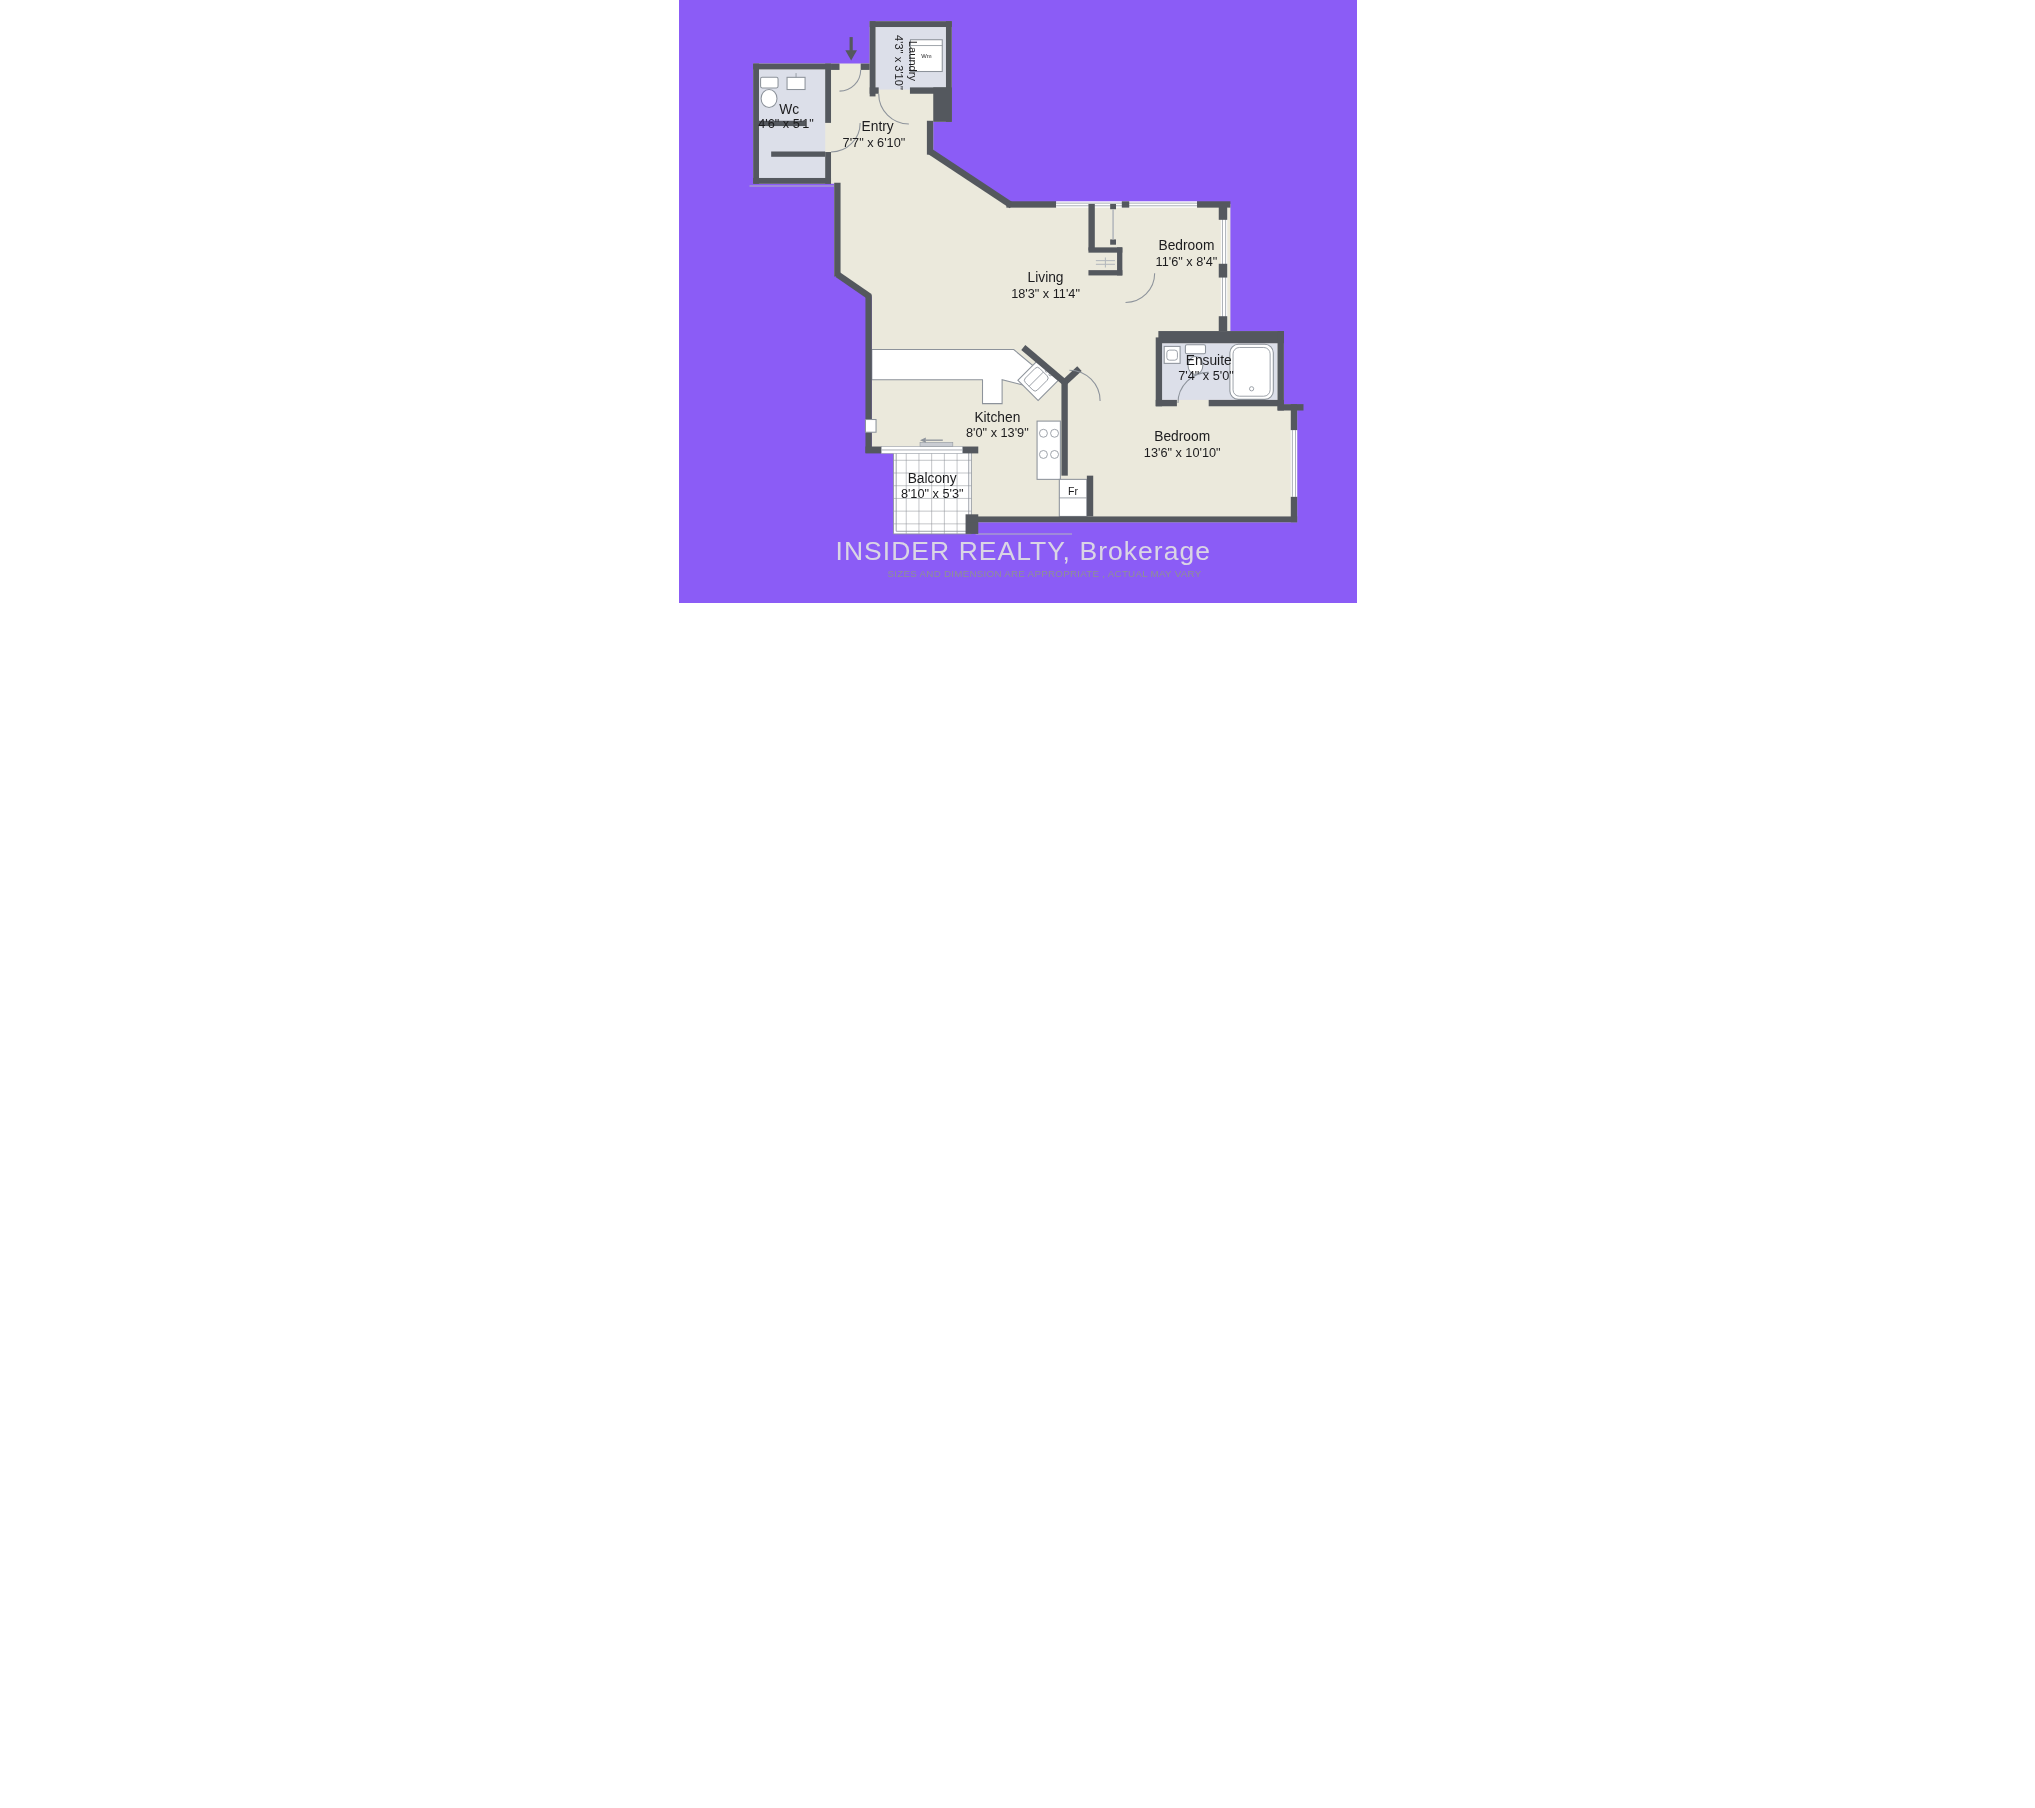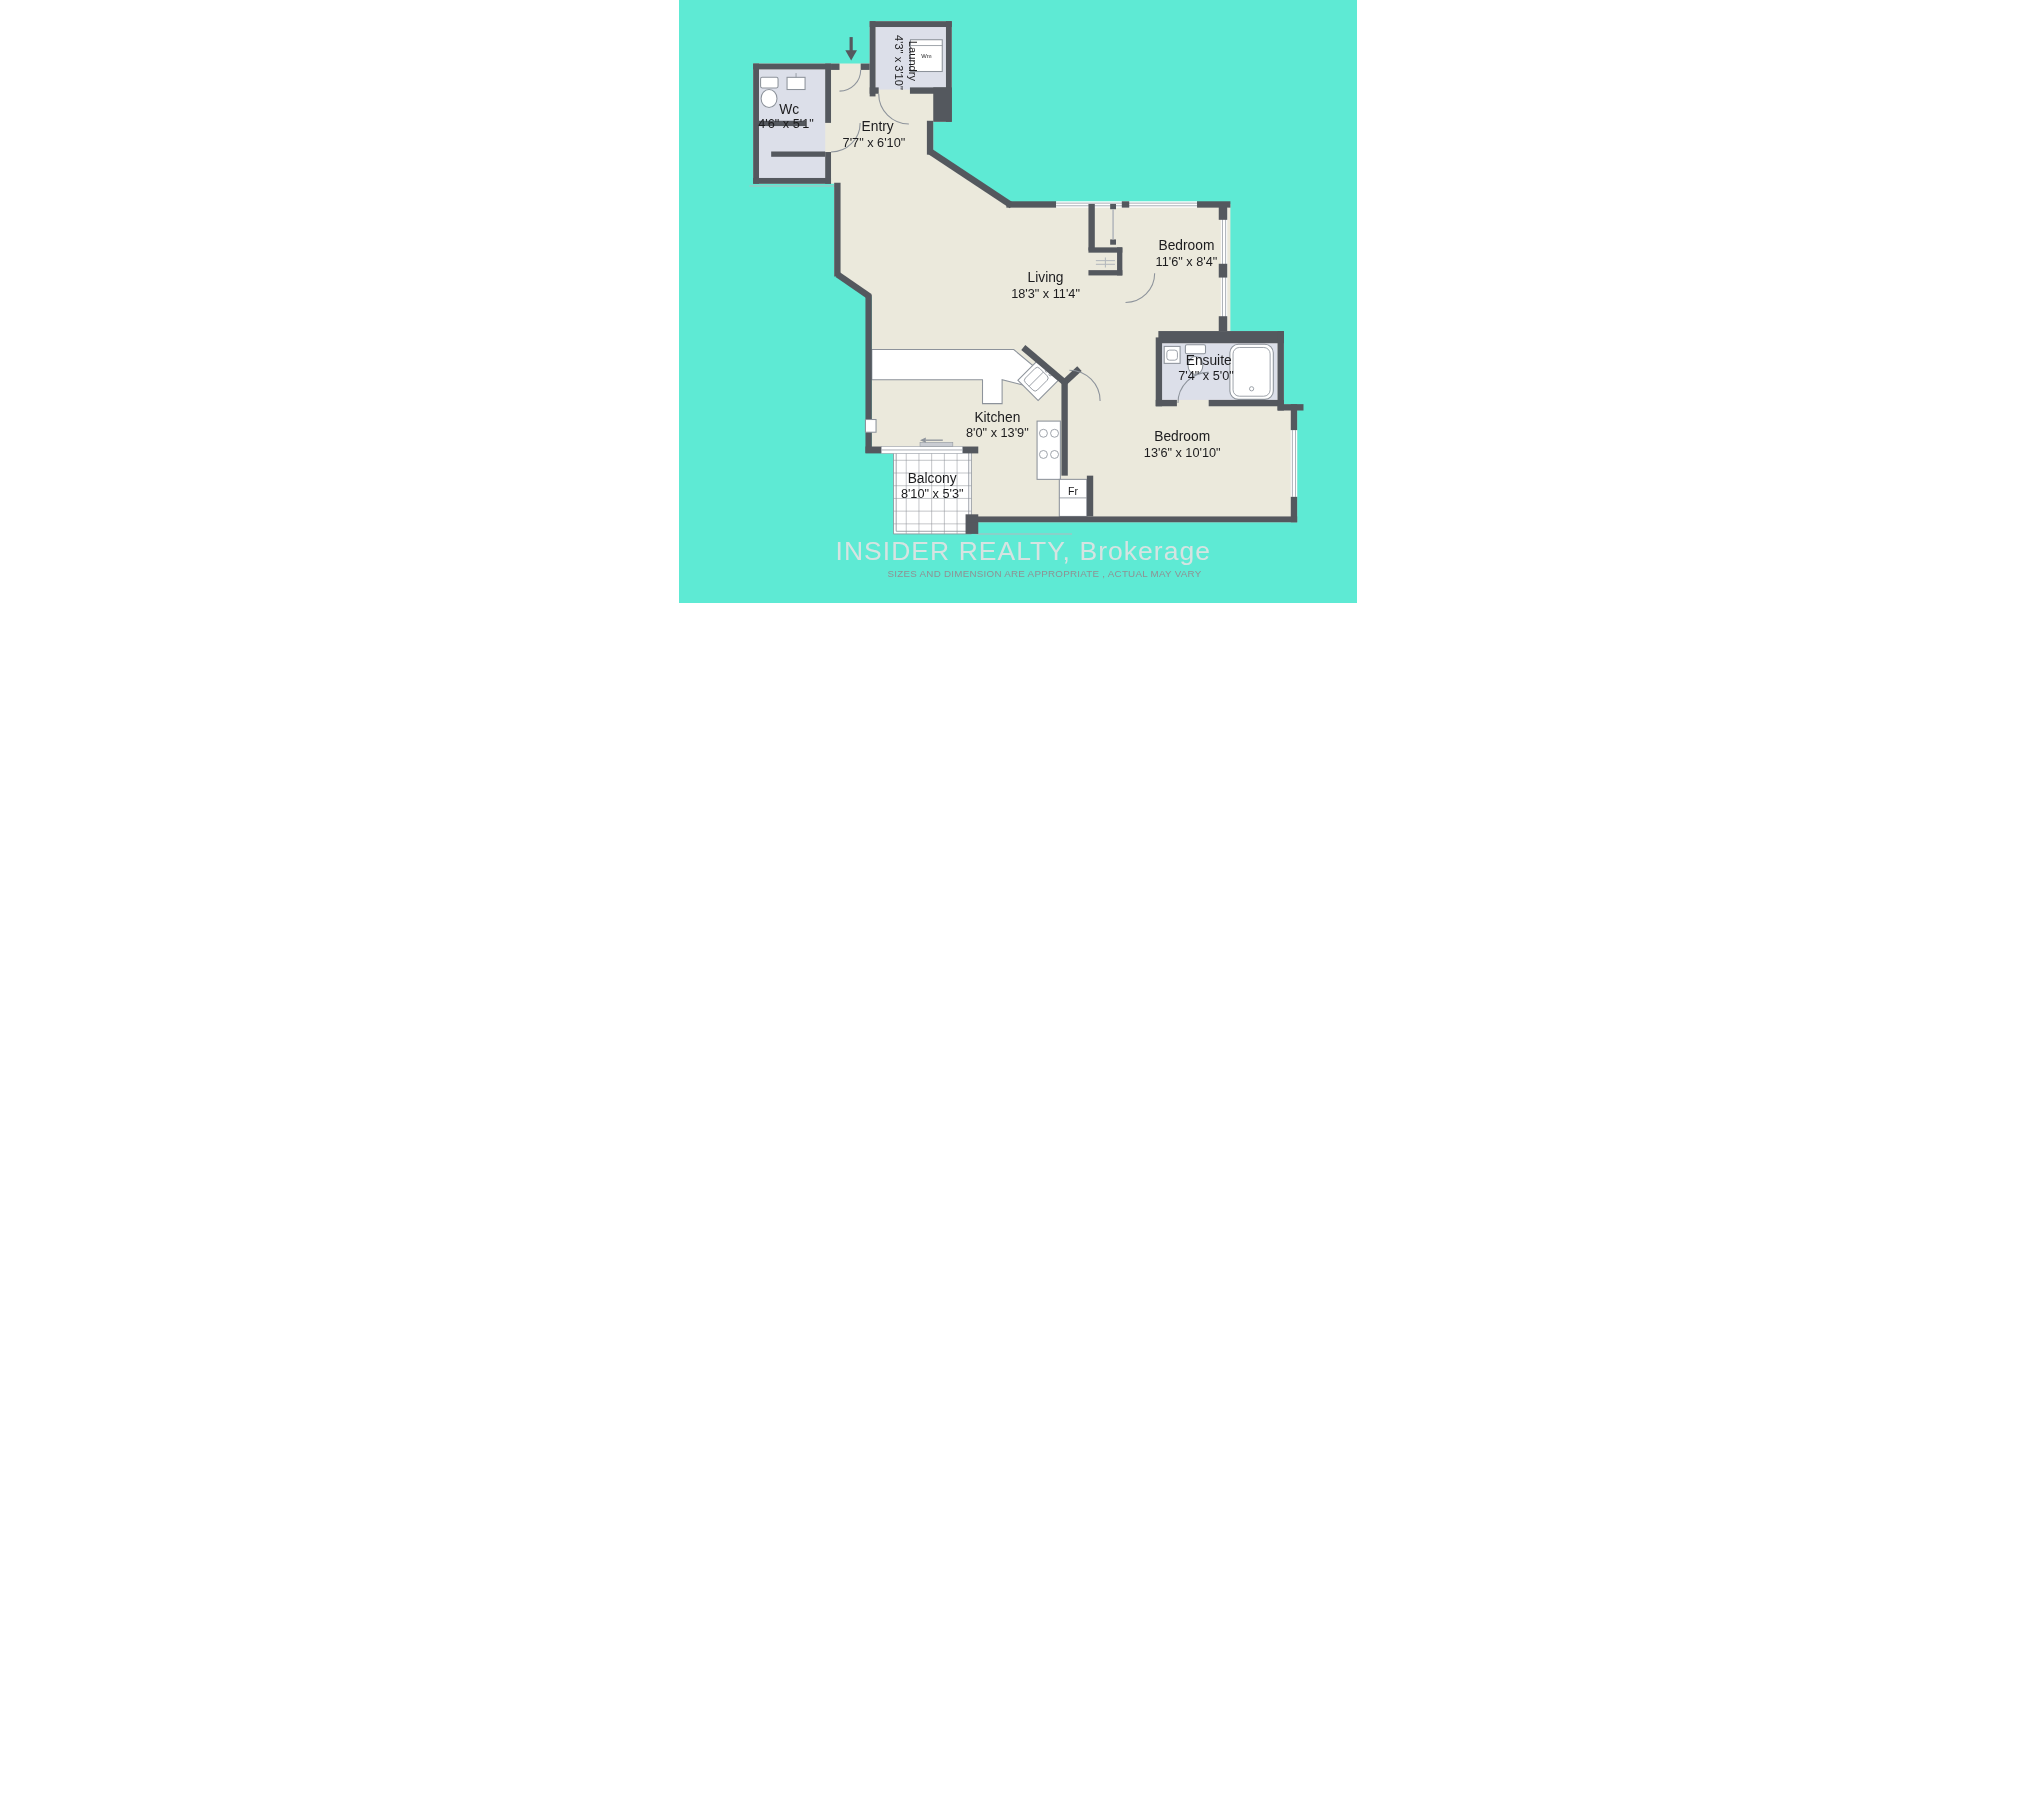--- a/index.html
+++ b/index.html
@@ -1,16 +1,16 @@
 <!DOCTYPE html>
 <html style="font-size:8.5px"><head>
 <meta charset="utf-8">
 <style>
   html,body{margin:0;padding:0;background:#ffffff;}
-  .page{width:100%;max-width:678px;margin:0 auto;background:#5eead4;}
+  .page{width:100%;max-width:678px;margin:0 auto;background:#8b5cf6;}
   svg{display:block;width:100%;height:auto;}
   text{font-family:"Liberation Sans", sans-serif;fill:#1c1c1e;}
   .room-name{font-size:26px;font-weight:400;}
   .room-dims{font-size:24px;font-weight:400;}
   .small-label{font-size:11px;}
   .fr-label{font-size:20px;}
   .rot-label{font-size:21px;}
   .watermark{font-size:50px;fill:#e3e3e3;letter-spacing:2px;}
   .disclaimer{font-size:18.5px;fill:#8f9193;letter-spacing:.5px;}
   .wall{fill:#54585e;}

